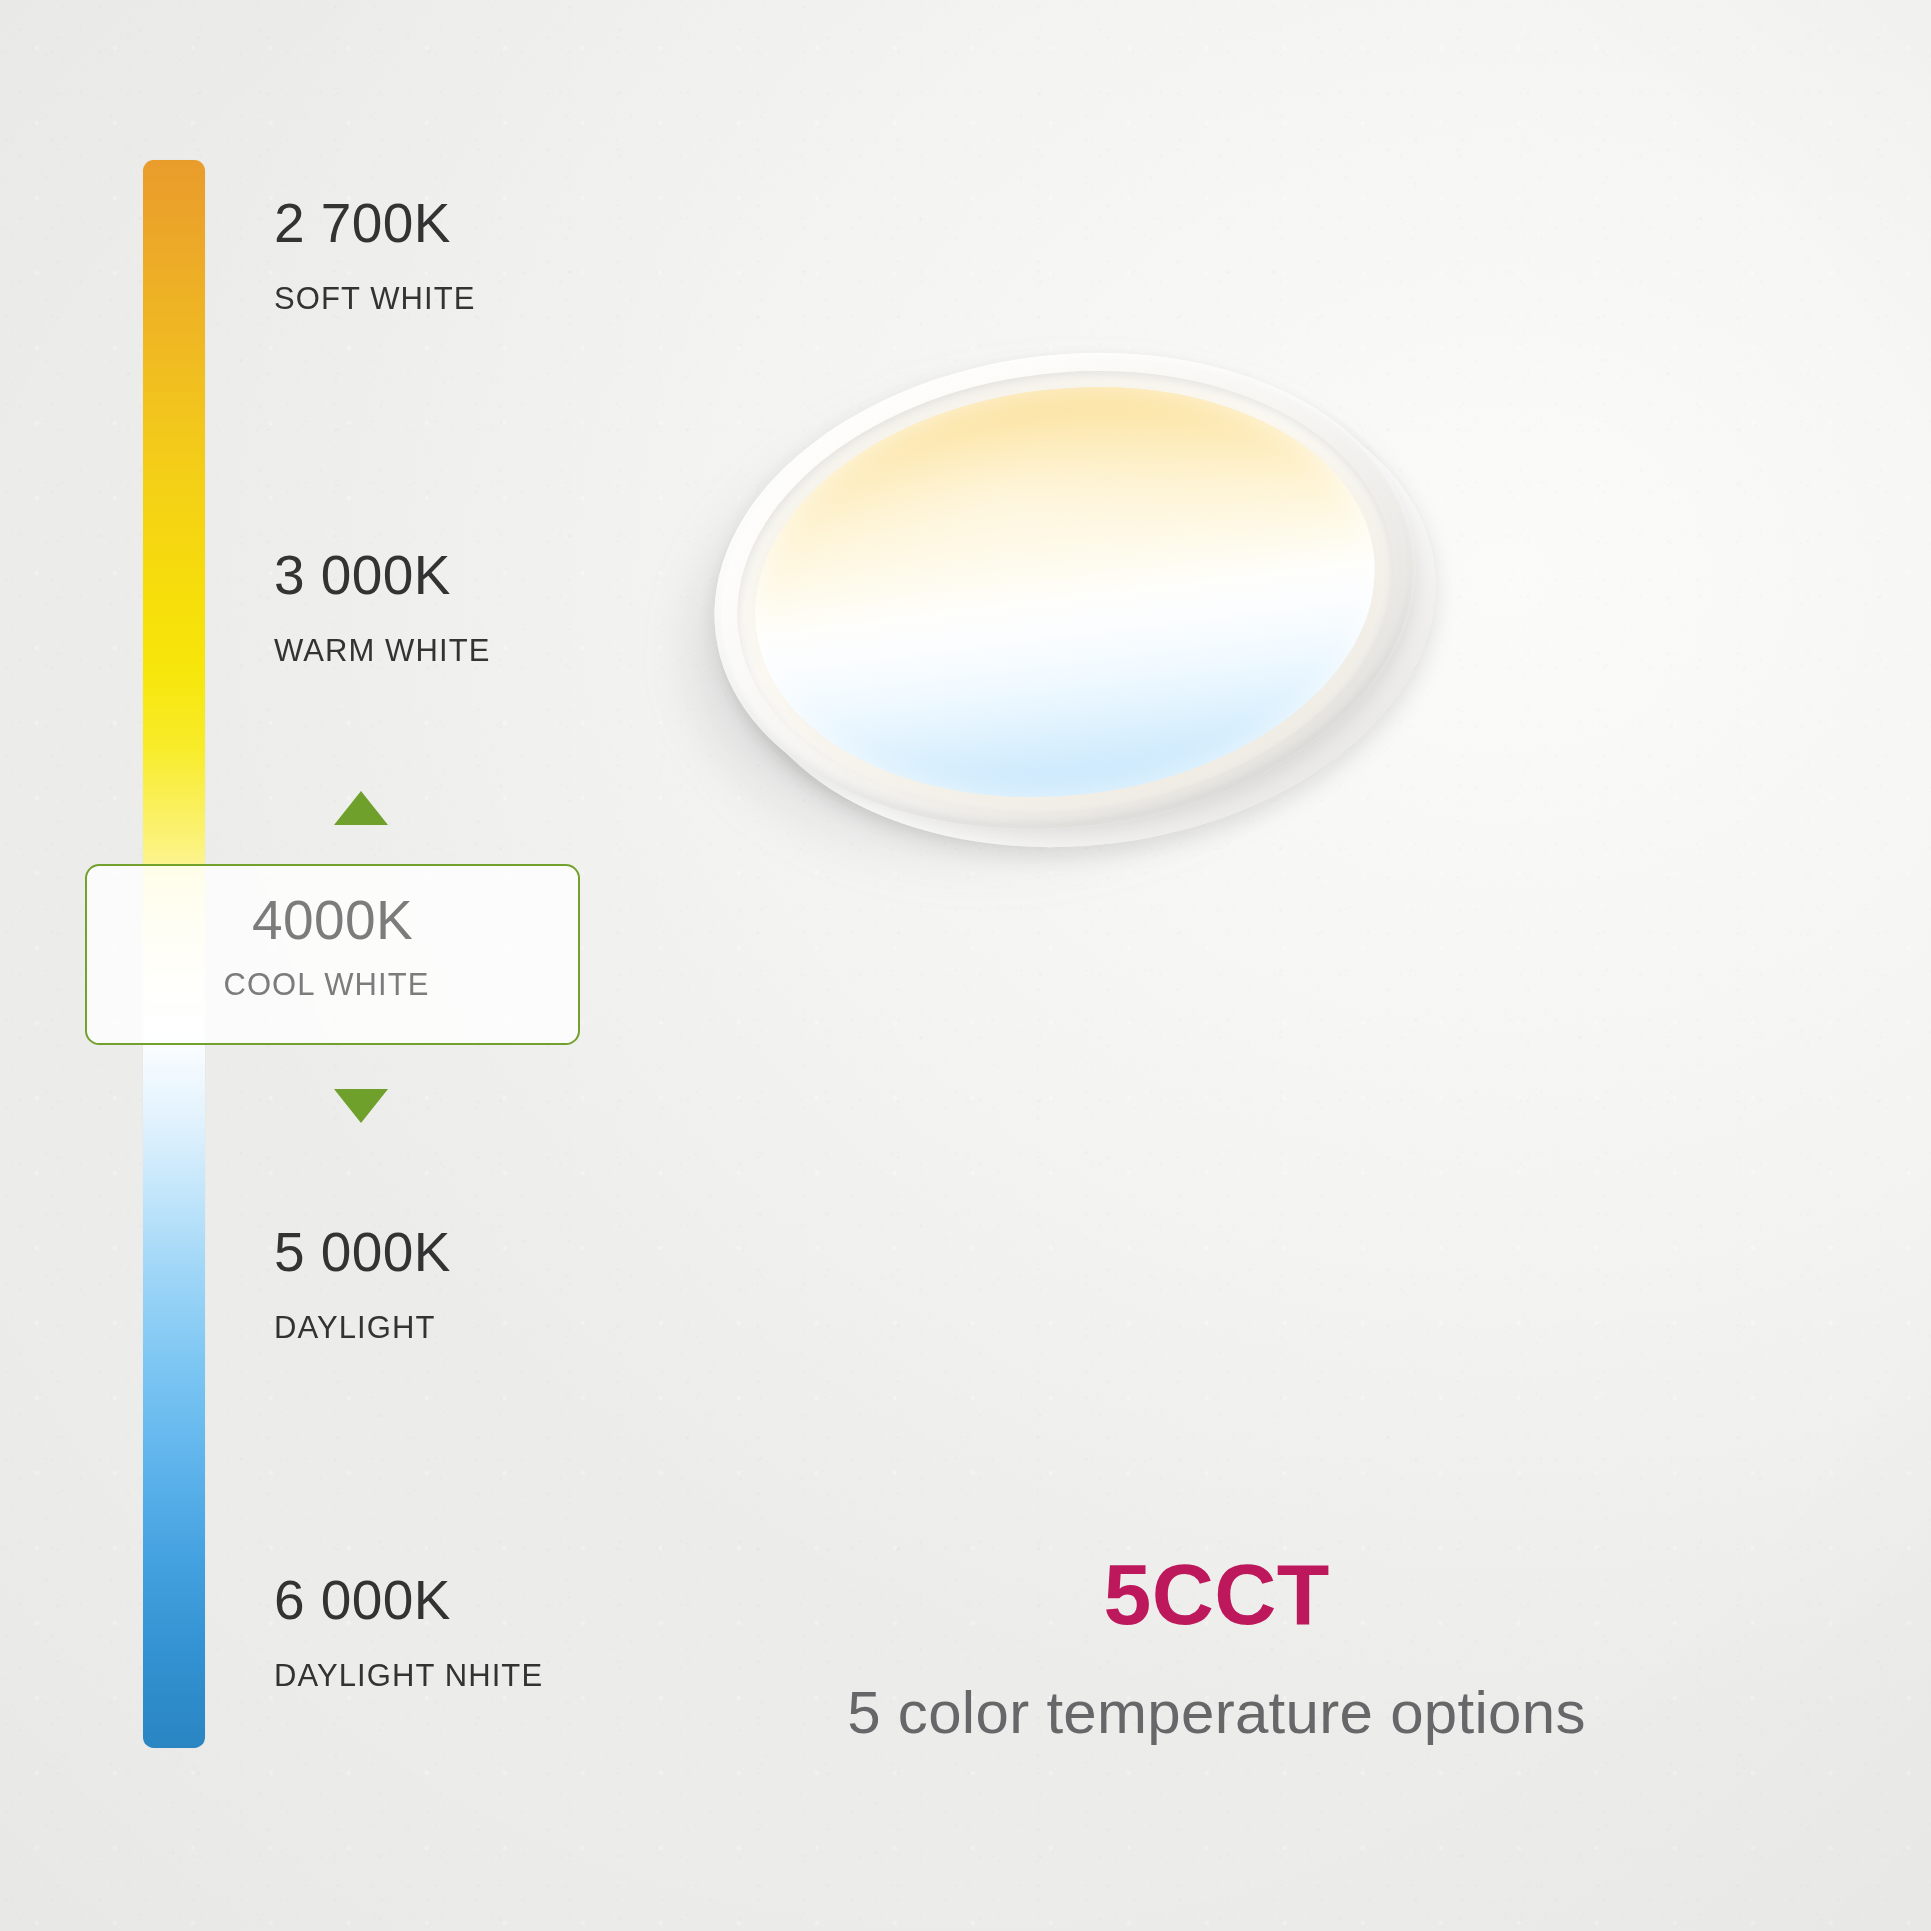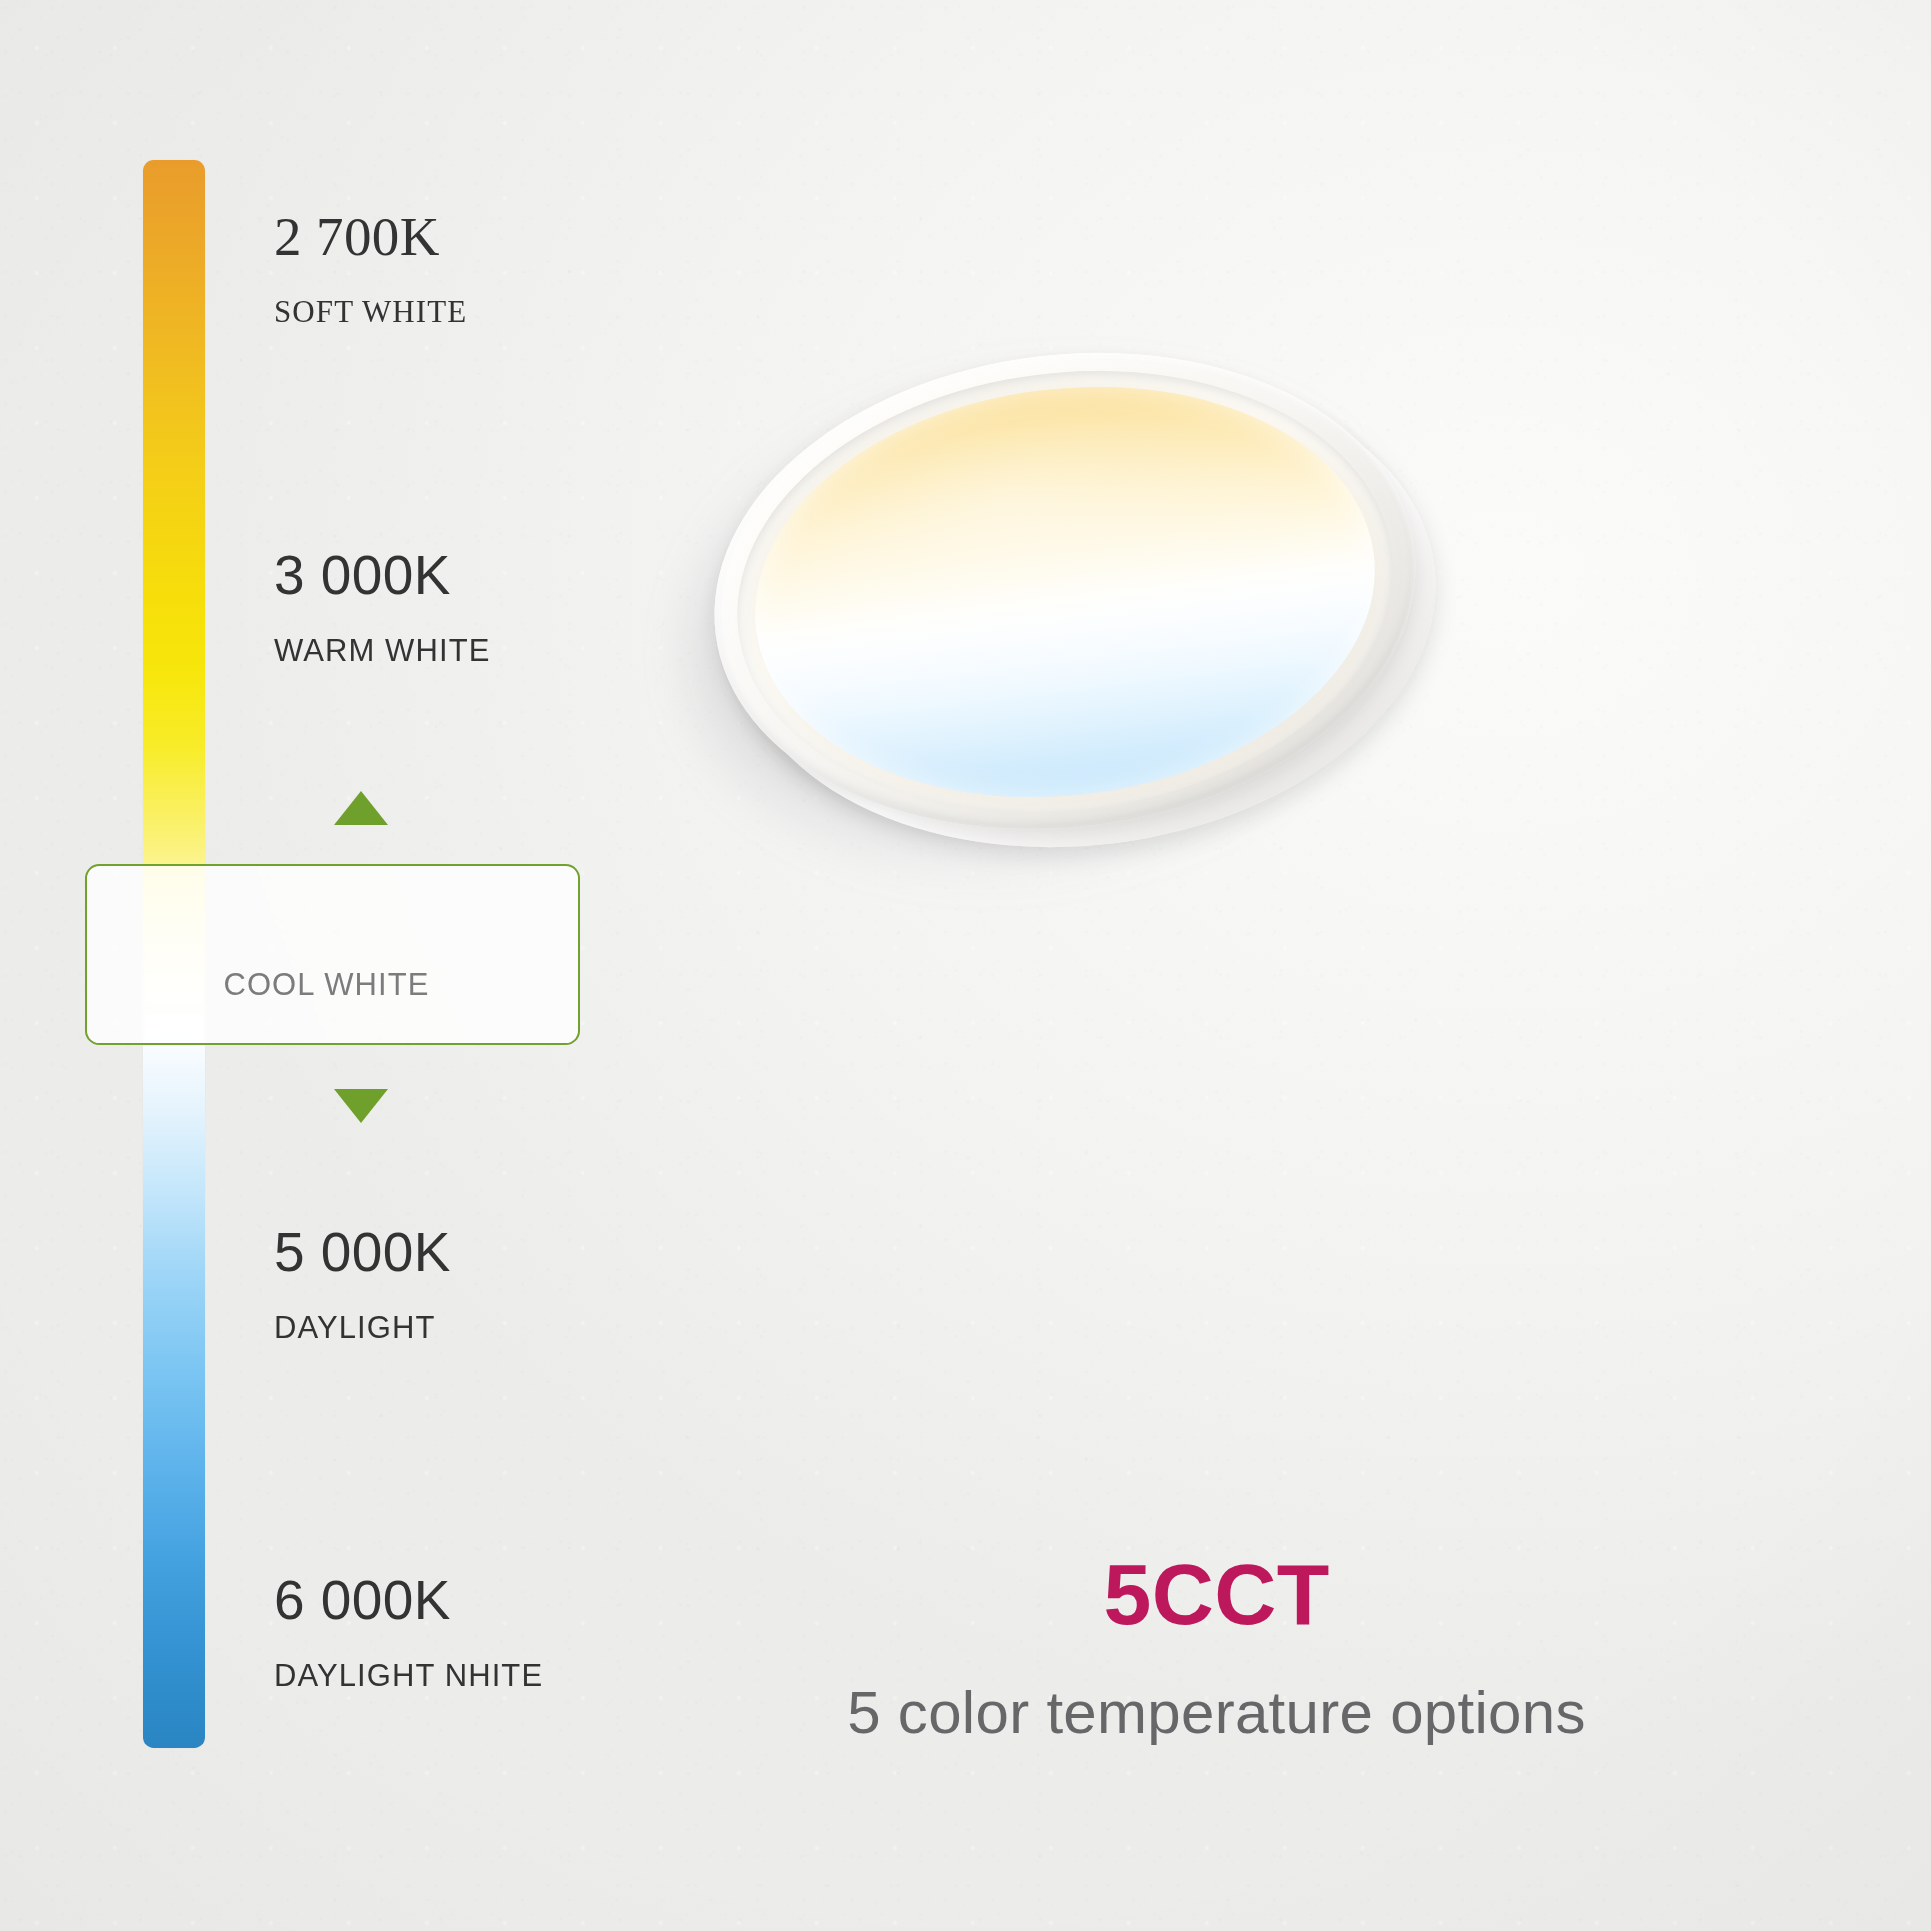--- a/index.html
+++ b/index.html
@@ -75,21 +75,21 @@
   .tick .k {
     font-size:55px; font-weight:400; color:#333333;
     letter-spacing:0.4px; line-height:1; white-space:nowrap;
   }
   .tick .name {
     margin-top:32px;
     font-size:31px; font-weight:400; color:#333333;
     letter-spacing:1.1px; line-height:1; white-space:nowrap;
   }
 
-  #tick-2700 { top:209px;font-family:Liberation Serif, serif; }
+  #tick-2700 { top:196px; }
   #tick-3000 { top:548px; }
   #tick-5000 { top:1225px; }
   #tick-6000 { top:1573px; }
 
   
   .arrow { position:absolute; width:0; height:0; }
   #arrow-up {
     left:334px; top:791px;
     border-left:27px solid transparent;
     border-right:27px solid transparent;
@@ -237,20 +237,21 @@
   </div>
 
   <div class="tick" id="tick-3000">
     <div class="k">3 000K</div>
     <div class="name">WARM WHITE</div>
   </div>
 
   <div class="arrow" id="arrow-up"></div>
 
   <div id="selected-card">
+    <div class="k">4000K</div>
     <div class="name">COOL WHITE</div>
   </div>
 
   <div class="arrow" id="arrow-down"></div>
 
   <div class="tick" id="tick-5000">
     <div class="k">5 000K</div>
     <div class="name">DAYLIGHT</div>
   </div>
 

